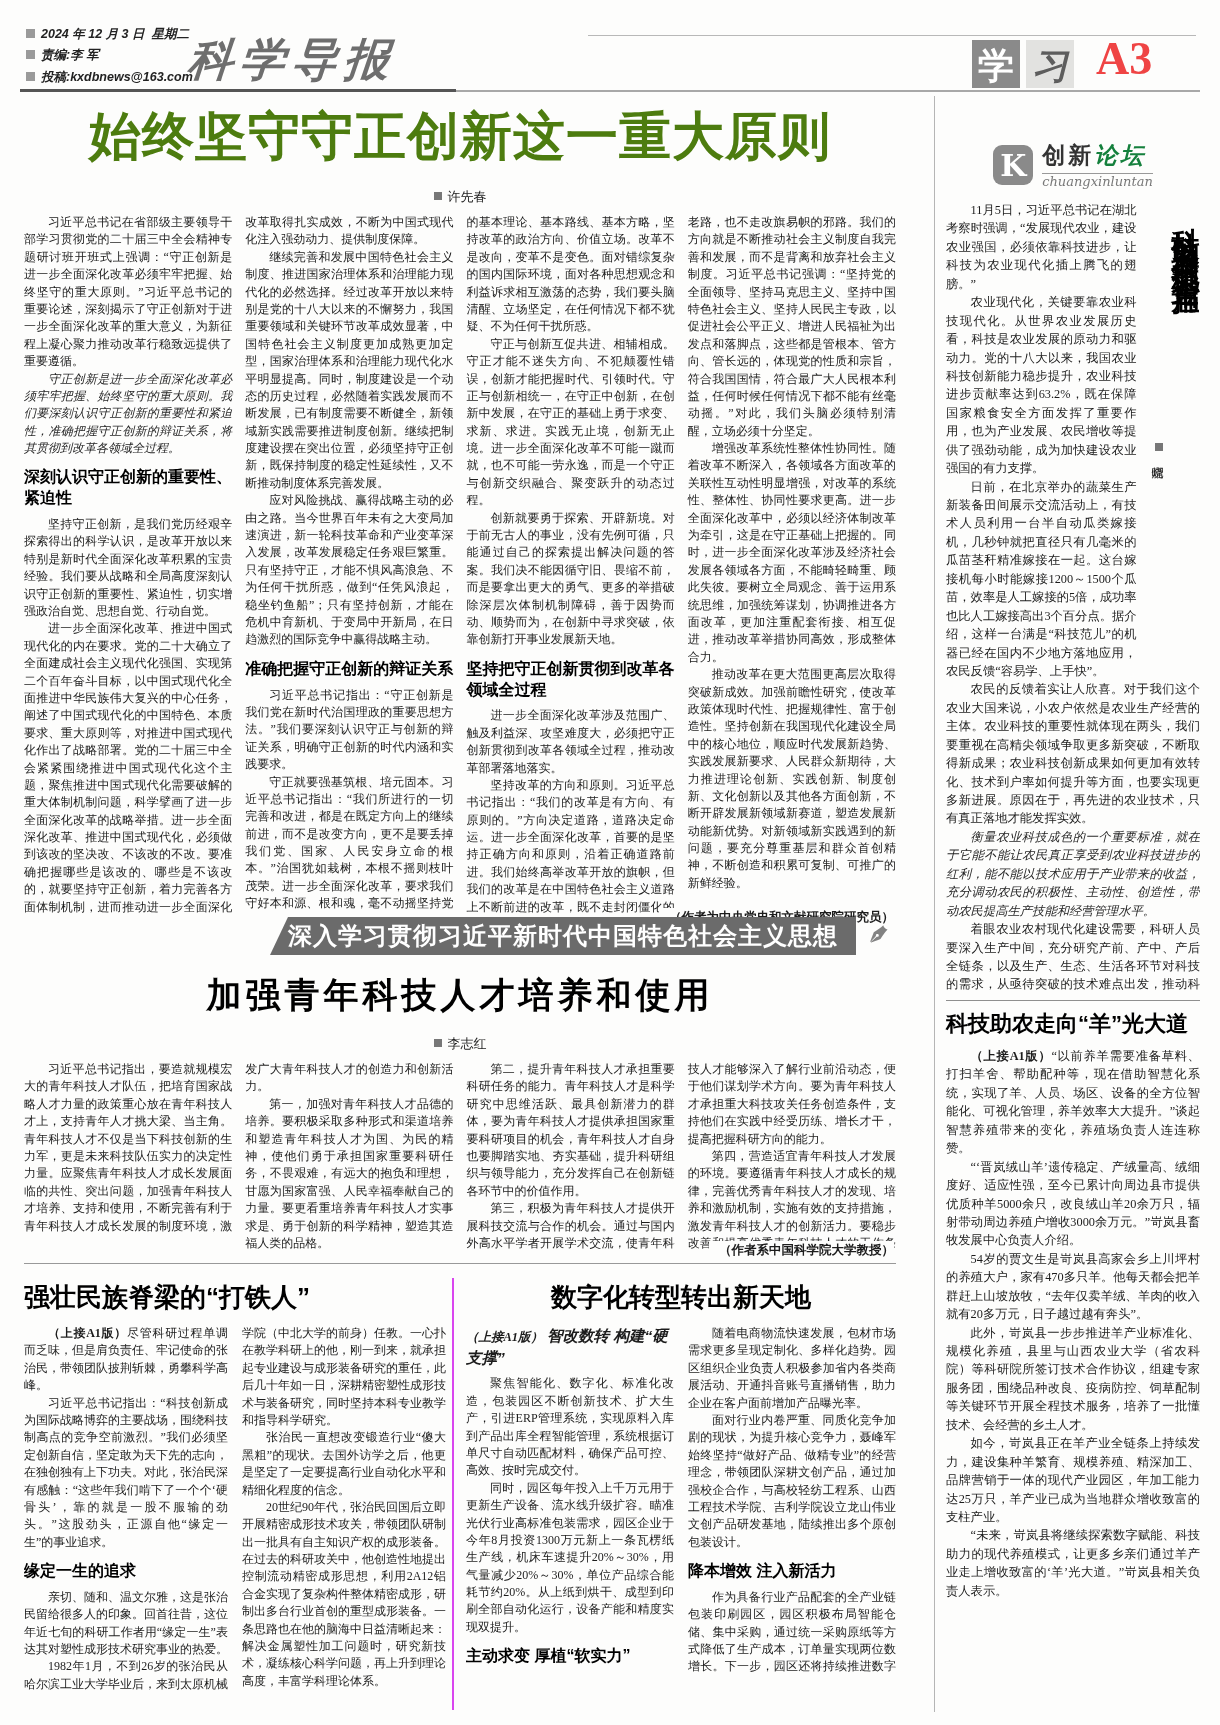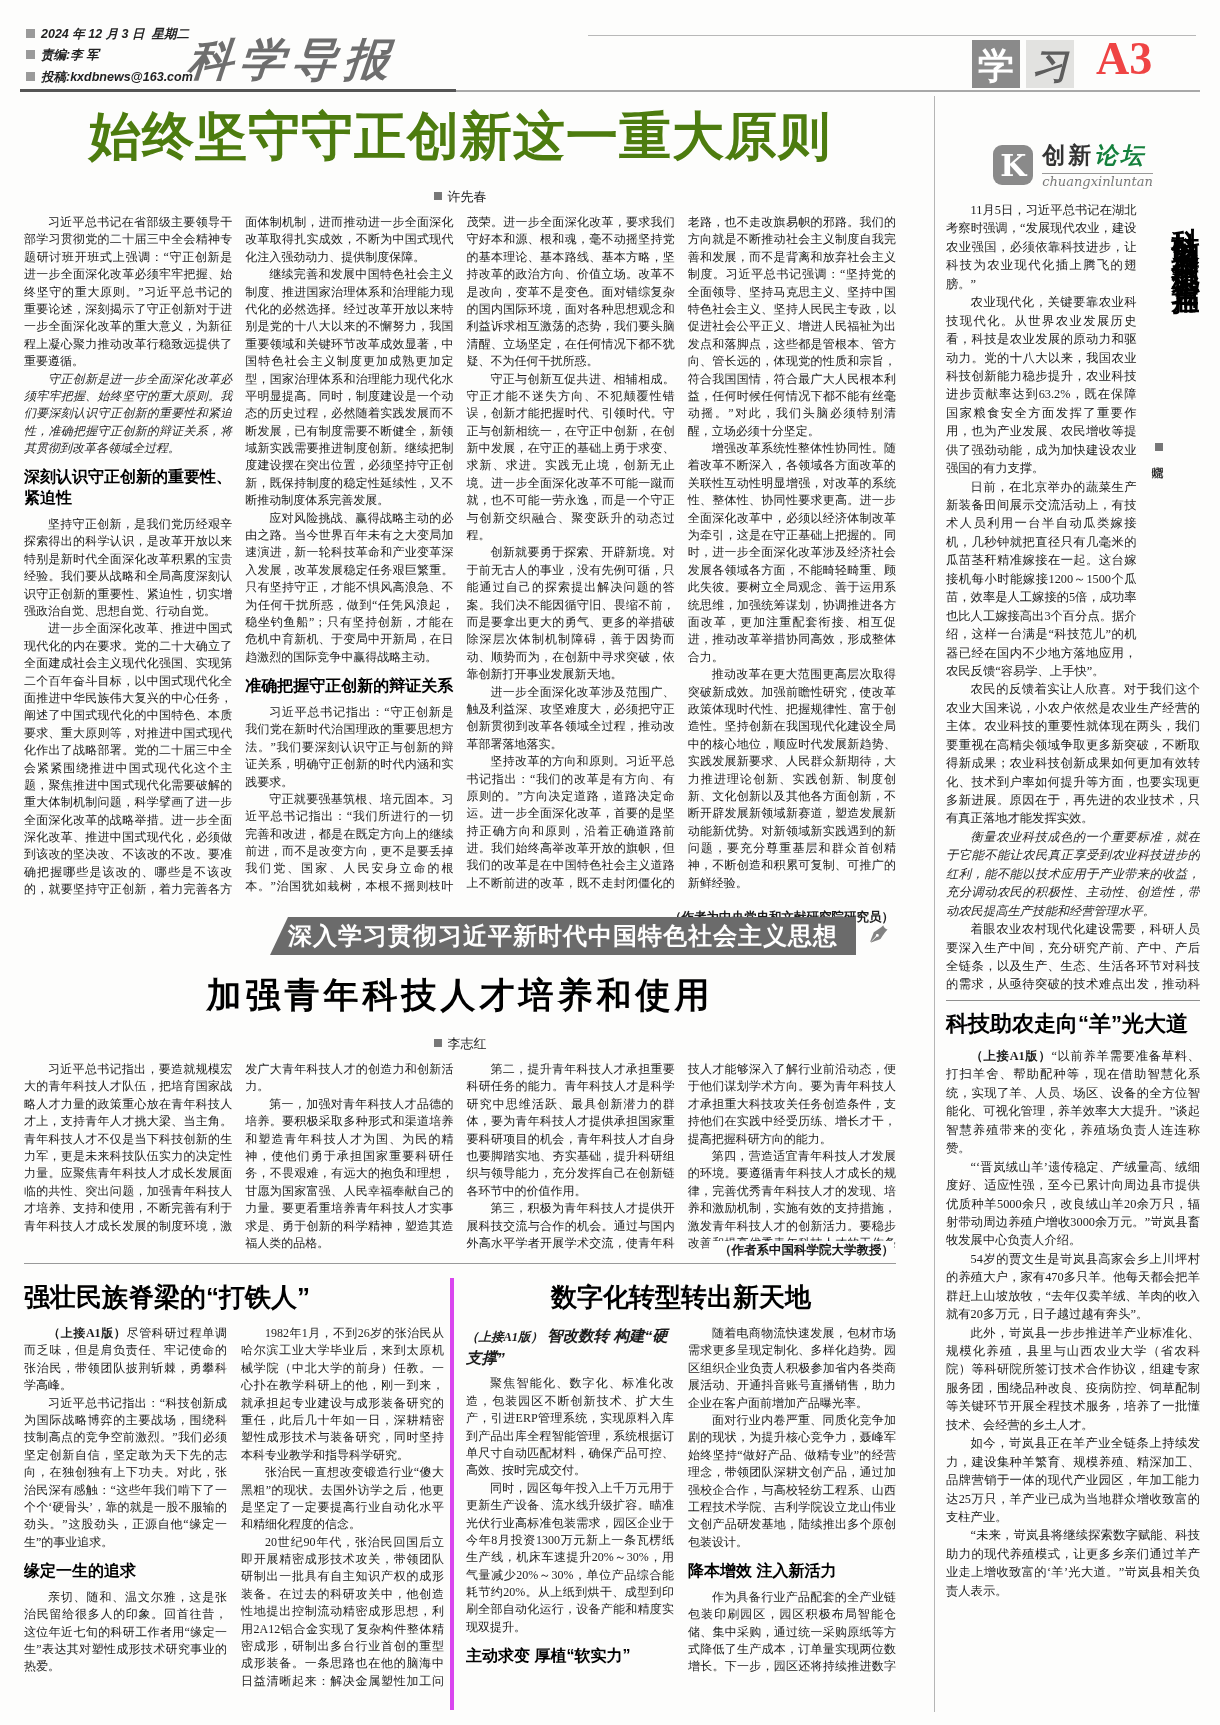--- a/index.html
+++ b/index.html
@@ -50,21 +50,21 @@
           line-height:38px;font-weight:bold;font-size:24px;letter-spacing:1px;
           clip-path:polygon(18px 0,100% 0,100% 100%,0 100%);}
   .pen{position:absolute;right:-34px;top:0px;font-size:30px;color:#828282;transform:rotate(135deg);}
   
   .art2{position:absolute;left:24px;top:972px;width:872px;}
   .a2-head{font-family:"Liberation Sans",sans-serif;font-weight:900;font-size:35px;margin:0;
            text-align:center;letter-spacing:4px;color:#000;}
   .cols-a2{column-count:4;height:198px;}
   .bot-rule{position:absolute;left:24px;top:1263px;width:872px;height:1px;background:#999;}
   
-  .bl{position:absolute;left:24px;top:1278px;width:430px;height:432px;border-right:4px solid #d946ef;
+  .bl{position:absolute;left:24px;top:1278px;width:430px;height:432px;border-right:2px solid #d946ef;
       padding-right:6px;box-sizing:border-box;}
   .bm{position:absolute;left:466px;top:1278px;width:430px;height:432px;}
   .b-head{font-family:"Liberation Sans",sans-serif;font-weight:900;font-size:26px;margin:2px 0 10px;color:#000;}
   .bm .b-head{text-align:center;}
   .cols-2{column-count:2;column-gap:14px;height:378px;font-size:12px;line-height:1.45;}
   
   .right{position:absolute;left:934px;top:96px;width:266px;height:1616px;border-left:1px solid #b5b5b5;
          padding-left:11px;box-sizing:border-box;}
   .forum-logo{margin:44px auto 12px;display:flex;justify-content:center;align-items:center;gap:9px;}
   .k-box{width:40px;height:40px;background:var(--c-badge);border-radius:9px;color:#fff;
@@ -113,20 +113,21 @@
         <h4 class="blk blk-h">深刻认识守正创新的重要性、紧迫性</h4>
         <p class="blk blk-p">坚持守正创新，是我们党历经艰辛探索得出的科学认识，是改革开放以来特别是新时代全面深化改革积累的宝贵经验。我们要从战略和全局高度深刻认识守正创新的重要性、紧迫性，切实增强政治自觉、思想自觉、行动自觉。</p>
         <p class="blk blk-p">进一步全面深化改革、推进中国式现代化的内在要求。党的二十大确立了全面建成社会主义现代化强国、实现第二个百年奋斗目标，以中国式现代化全面推进中华民族伟大复兴的中心任务，阐述了中国式现代化的中国特色、本质要求、重大原则等，对推进中国式现代化作出了战略部署。党的二十届三中全会紧紧围绕推进中国式现代化这个主题，聚焦推进中国式现代化需要破解的重大体制机制问题，科学擘画了进一步全面深化改革的战略举措。进一步全面深化改革、推进中国式现代化，必须做到该改的坚决改、不该改的不改。要准确把握哪些是该改的、哪些是不该改的，就要坚持守正创新，着力完善各方面体制机制，进而推动进一步全面深化改革取得扎实成效，不断为中国式现代化注入强劲动力、提供制度保障。</p>
         <p class="blk blk-p">继续完善和发展中国特色社会主义制度、推进国家治理体系和治理能力现代化的必然选择。经过改革开放以来特别是党的十八大以来的不懈努力，我国重要领域和关键环节改革成效显著，中国特色社会主义制度更加成熟更加定型，国家治理体系和治理能力现代化水平明显提高。同时，制度建设是一个动态的历史过程，必然随着实践发展而不断发展，已有制度需要不断健全，新领域新实践需要推进制度创新。继续把制度建设摆在突出位置，必须坚持守正创新，既保持制度的稳定性延续性，又不断推动制度体系完善发展。</p>
         <p class="blk blk-p">应对风险挑战、赢得战略主动的必由之路。当今世界百年未有之大变局加速演进，新一轮科技革命和产业变革深入发展，改革发展稳定任务艰巨繁重。只有坚持守正，才能不惧风高浪急、不为任何干扰所惑，做到“任凭风浪起，稳坐钓鱼船”；只有坚持创新，才能在危机中育新机、于变局中开新局，在日趋激烈的国际竞争中赢得战略主动。</p>
         <h4 class="blk blk-h">准确把握守正创新的辩证关系</h4>
         <p class="blk blk-p">习近平总书记指出：“守正创新是我们党在新时代治国理政的重要思想方法。”我们要深刻认识守正与创新的辩证关系，明确守正创新的时代内涵和实践要求。</p>
         <p class="blk blk-p">守正就要强基筑根、培元固本。习近平总书记指出：“我们所进行的一切完善和改进，都是在既定方向上的继续前进，而不是改变方向，更不是要丢掉我们党、国家、人民安身立命的根本。”治国犹如栽树，本根不摇则枝叶茂荣。进一步全面深化改革，要求我们守好本和源、根和魂，毫不动摇坚持党的基本理论、基本路线、基本方略，坚持改革的政治方向、价值立场。改革不是改向，变革不是变色。面对错综复杂的国内国际环境，面对各种思想观念和利益诉求相互激荡的态势，我们要头脑清醒、立场坚定，在任何情况下都不犹疑、不为任何干扰所惑。</p>
         <p class="blk blk-p">守正与创新互促共进、相辅相成。守正才能不迷失方向、不犯颠覆性错误，创新才能把握时代、引领时代。守正与创新相统一，在守正中创新，在创新中发展，在守正的基础上勇于求变、求新、求进。实践无止境，创新无止境。进一步全面深化改革不可能一蹴而就，也不可能一劳永逸，而是一个守正与创新交织融合、聚变跃升的动态过程。</p>
         <p class="blk blk-p">创新就要勇于探索、开辟新境。对于前无古人的事业，没有先例可循，只能通过自己的探索提出解决问题的答案。我们决不能因循守旧、畏缩不前，而是要拿出更大的勇气、更多的举措破除深层次体制机制障碍，善于因势而动、顺势而为，在创新中寻求突破，依靠创新打开事业发展新天地。</p>
+        <h4 class="blk blk-h">坚持把守正创新贯彻到改革各领域全过程</h4>
         <p class="blk blk-p">进一步全面深化改革涉及范围广、触及利益深、攻坚难度大，必须把守正创新贯彻到改革各领域全过程，推动改革部署落地落实。</p>
         <p class="blk blk-p">坚持改革的方向和原则。习近平总书记指出：“我们的改革是有方向、有原则的。”方向决定道路，道路决定命运。进一步全面深化改革，首要的是坚持正确方向和原则，沿着正确道路前进。我们始终高举改革开放的旗帜，但我们的改革是在中国特色社会主义道路上不断前进的改革，既不走封闭僵化的老路，也不走改旗易帜的邪路。我们的方向就是不断推动社会主义制度自我完善和发展，而不是背离和放弃社会主义制度。习近平总书记强调：“坚持党的全面领导、坚持马克思主义、坚持中国特色社会主义、坚持人民民主专政，以促进社会公平正义、增进人民福祉为出发点和落脚点，这些都是管根本、管方向、管长远的，体现党的性质和宗旨，符合我国国情，符合最广大人民根本利益，任何时候任何情况下都不能有丝毫动摇。”对此，我们头脑必须特别清醒，立场必须十分坚定。</p>
         <p class="blk blk-p">增强改革系统性整体性协同性。随着改革不断深入，各领域各方面改革的关联性互动性明显增强，对改革的系统性、整体性、协同性要求更高。进一步全面深化改革中，必须以经济体制改革为牵引，这是在守正基础上把握的。同时，进一步全面深化改革涉及经济社会发展各领域各方面，不能畸轻畸重、顾此失彼。要树立全局观念、善于运用系统思维，加强统筹谋划，协调推进各方面改革，更加注重配套衔接、相互促进，推动改革举措协同高效，形成整体合力。</p>
         <p class="blk blk-p">推动改革在更大范围更高层次取得突破新成效。加强前瞻性研究，使改革政策体现时代性、把握规律性、富于创造性。坚持创新在我国现代化建设全局中的核心地位，顺应时代发展新趋势、实践发展新要求、人民群众新期待，大力推进理论创新、实践创新、制度创新、文化创新以及其他各方面创新，不断开辟发展新领域新赛道，塑造发展新动能新优势。对新领域新实践遇到的新问题，要充分尊重基层和群众首创精神，不断创造和积累可复制、可推广的新鲜经验。</p>
       </div>
   </div>
 
   <div class="banner-wrap">
     <div class="banner">深入学习贯彻习近平新时代中国特色社会主义思想</div>
     <span class="pen">✒</span>

